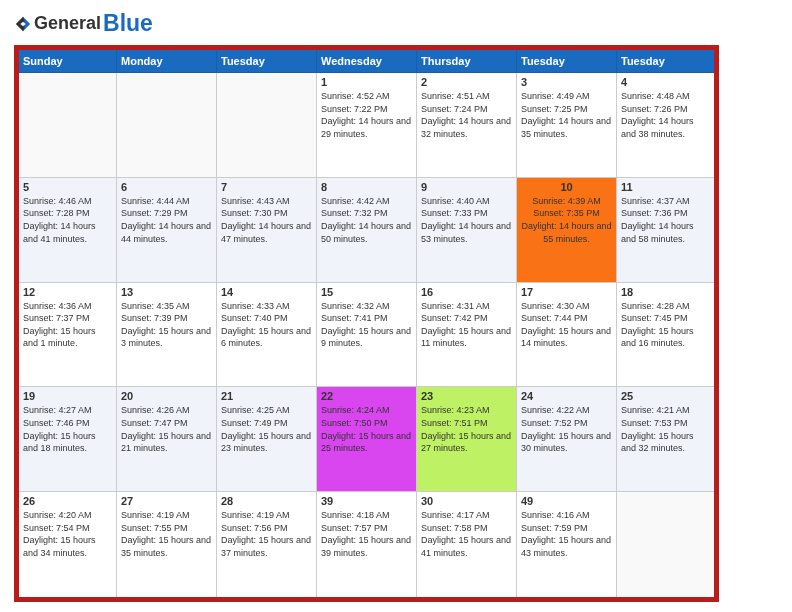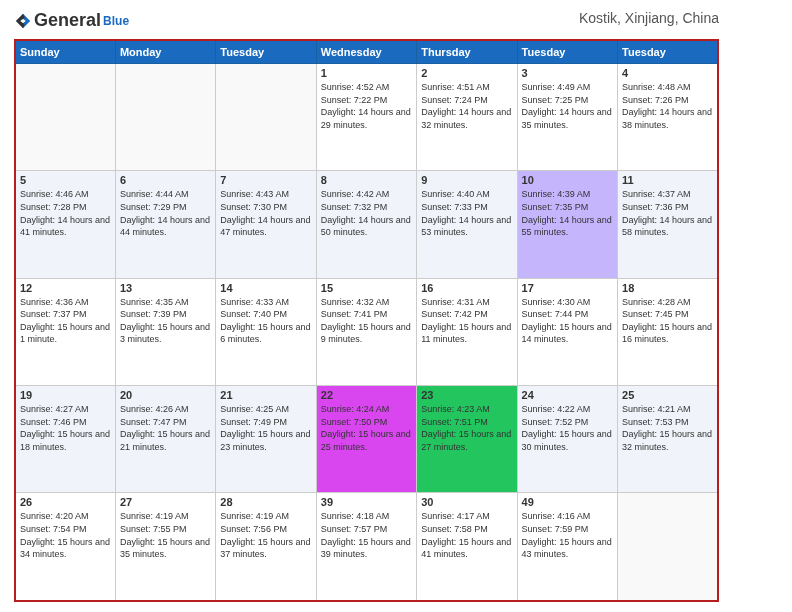--- a/index.html
+++ b/index.html
@@ -40,21 +40,21 @@
       font-weight: bold;
       color: #333;
       line-height: 1.1;
     }
     .location {
       font-size: 14px;
       color: #555;
     }
     .calendar {
       flex: 1;
-      border: 2px solid #b91c1c;
+      border: 5px solid #b91c1c;
       border-collapse: collapse;
       width: 100%;
       table-layout: fixed;
     }
     .calendar th {
       background: #1a6bbf;
       color: white;
       font-size: 11px;
       font-weight: bold;
       padding: 5px 4px;
@@ -89,24 +89,23 @@
 <body>
 
 <div class="page">
   <div class="header">
     <div class="logo">
       <svg class="logo-icon" viewBox="0 0 20 20">
         <polygon points="10,2 18,10 10,18 8,14 13,10 8,6" fill="#1a6bbf"></polygon>
         <polygon points="10,2 2,10 10,18 12,14 7,10 12,6" fill="#333"></polygon>
       </svg>
       <span style="font-size:18px;font-weight:bold;color:#333;">General</span>
-        <span style="font-size:12px;font-weight:bold;color:#1a6bbf;">Blue</span>
+        <span style="font-size:23px;font-weight:bold;color:#1a6bbf;">Blue</span>
     </div>
     <div class="title-area">
-      <div class="location">Kostik, Xinjiang, China</div>
     </div>
   </div>
 
   <table class="calendar">
     <thead>
       <tr>
       <th>Sunday</th>
           <th>Monday</th>
           <th>Tuesday</th>
           <th>Wednesday</th>
@@ -151,21 +150,21 @@
             <div class="day-info">Sunrise: 4:43 AM<br>Sunset: 7:30 PM<br>Daylight: 14 hours and 47 minutes.</div>
           </td>
           <td style="background: rgb(240, 244, 250);">
             <span class="day-number">8</span>
             <div class="day-info">Sunrise: 4:42 AM<br>Sunset: 7:32 PM<br>Daylight: 14 hours and 50 minutes.</div>
           </td>
           <td style="background: rgb(240, 244, 250);">
             <span class="day-number">9</span>
             <div class="day-info">Sunrise: 4:40 AM<br>Sunset: 7:33 PM<br>Daylight: 14 hours and 53 minutes.</div>
           </td>
-          <td style="background: #c4b5fd;">
+          <td style="background: #f97316; text-align: center;">
             <span class="day-number">10</span>
             <div class="day-info">Sunrise: 4:39 AM<br>Sunset: 7:35 PM<br>Daylight: 14 hours and 55 minutes.</div>
           </td>
           <td style="background: rgb(240, 244, 250);">
             <span class="day-number">11</span>
             <div class="day-info">Sunrise: 4:37 AM<br>Sunset: 7:36 PM<br>Daylight: 14 hours and 58 minutes.</div>
           </td>
         </tr>
         <tr>
           <td>
@@ -207,21 +206,21 @@
             <div class="day-info">Sunrise: 4:26 AM<br>Sunset: 7:47 PM<br>Daylight: 15 hours and 21 minutes.</div>
           </td>
           <td style="background: rgb(240, 244, 250); margin-left: 20px;">
             <span class="day-number">21</span>
             <div class="day-info">Sunrise: 4:25 AM<br>Sunset: 7:49 PM<br>Daylight: 15 hours and 23 minutes.</div>
           </td>
           <td style="background: #d946ef;">
             <span class="day-number">22</span>
             <div class="day-info">Sunrise: 4:24 AM<br>Sunset: 7:50 PM<br>Daylight: 15 hours and 25 minutes.</div>
           </td>
-          <td style="background: #22c55e;">
+          <td style="background: #bef264;">
             <span class="day-number">23</span>
             <div class="day-info">Sunrise: 4:23 AM<br>Sunset: 7:51 PM<br>Daylight: 15 hours and 27 minutes.</div>
           </td>
           <td style="background: rgb(240, 244, 250);">
             <span class="day-number">24</span>
             <div class="day-info">Sunrise: 4:22 AM<br>Sunset: 7:52 PM<br>Daylight: 15 hours and 30 minutes.</div>
           </td>
           <td style="background: rgb(240, 244, 250);">
             <span class="day-number">25</span>
             <div class="day-info">Sunrise: 4:21 AM<br>Sunset: 7:53 PM<br>Daylight: 15 hours and 32 minutes.</div>

